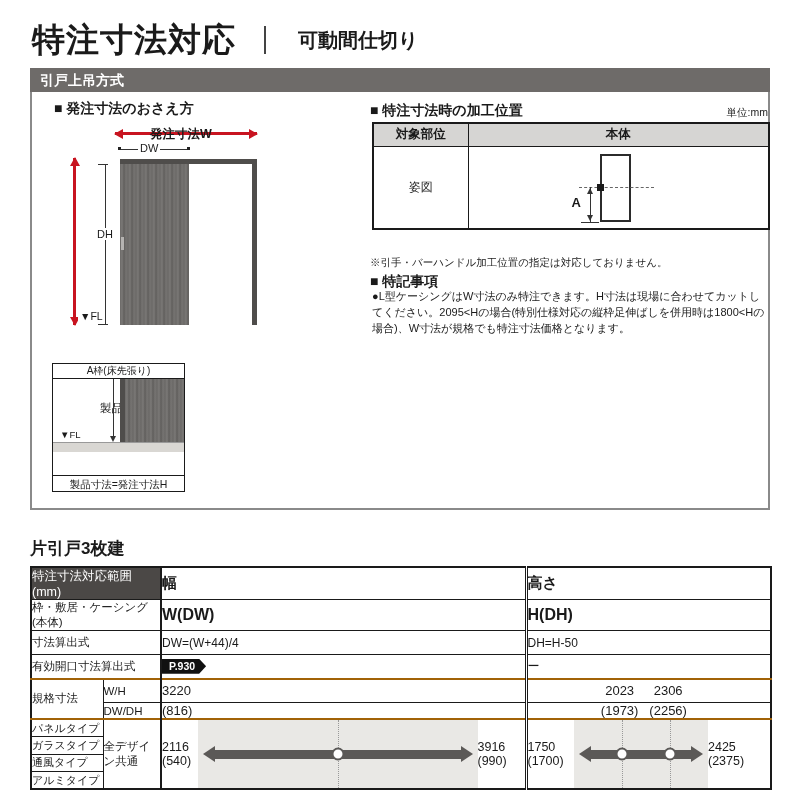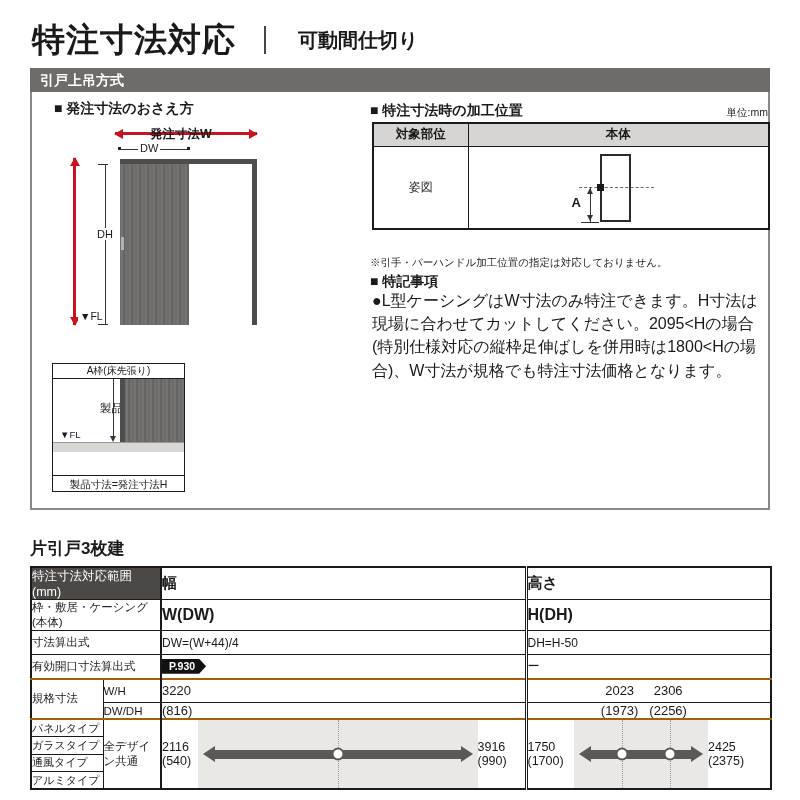--- a/index.html
+++ b/index.html
@@ -172,21 +172,21 @@
             <div class="dimline-h" style="left:112px; top:75px; width:18px;"></div>
             <div class="abs" style="left:103px; top:48px; font-size:13px; font-weight:bold;">A</div>
           </td>
         </tr>
       </tbody>
         </table>
 
       <div class="abs small-note" style="left:338px; top:164px;">※引手・バーハンドル加工位置の指定は対応しておりません。</div>
 
       <div class="abs h2" style="left:338px; top:181px;">■ 特記事項</div>
-      <div class="abs" style="left:340px; top:197px; width:396px; font-size:16px; line-height:1.45;">●L型ケーシングはW寸法のみ特注できます。H寸法は現場に合わせてカットしてください。2095&lt;Hの場合(特別仕様対応の縦枠足伸ばしを併用時は1800&lt;Hの場合)、W寸法が規格でも特注寸法価格となります。</div>
+      <div class="abs" style="left:340px; top:197px; width:396px; font-size:11px; line-height:1.45;">●L型ケーシングはW寸法のみ特注できます。H寸法は現場に合わせてカットしてください。2095&lt;Hの場合(特別仕様対応の縦枠足伸ばしを併用時は1800&lt;Hの場合)、W寸法が規格でも特注寸法価格となります。</div>
 
     </div>
   </div>
 
   <div class="abs" id="spec-title">片引戸3枚建</div>
 
   <div class="abs" id="spec-wrap">
     <table id="spec-table">
       <colgroup>
           <col style="width:72px">

